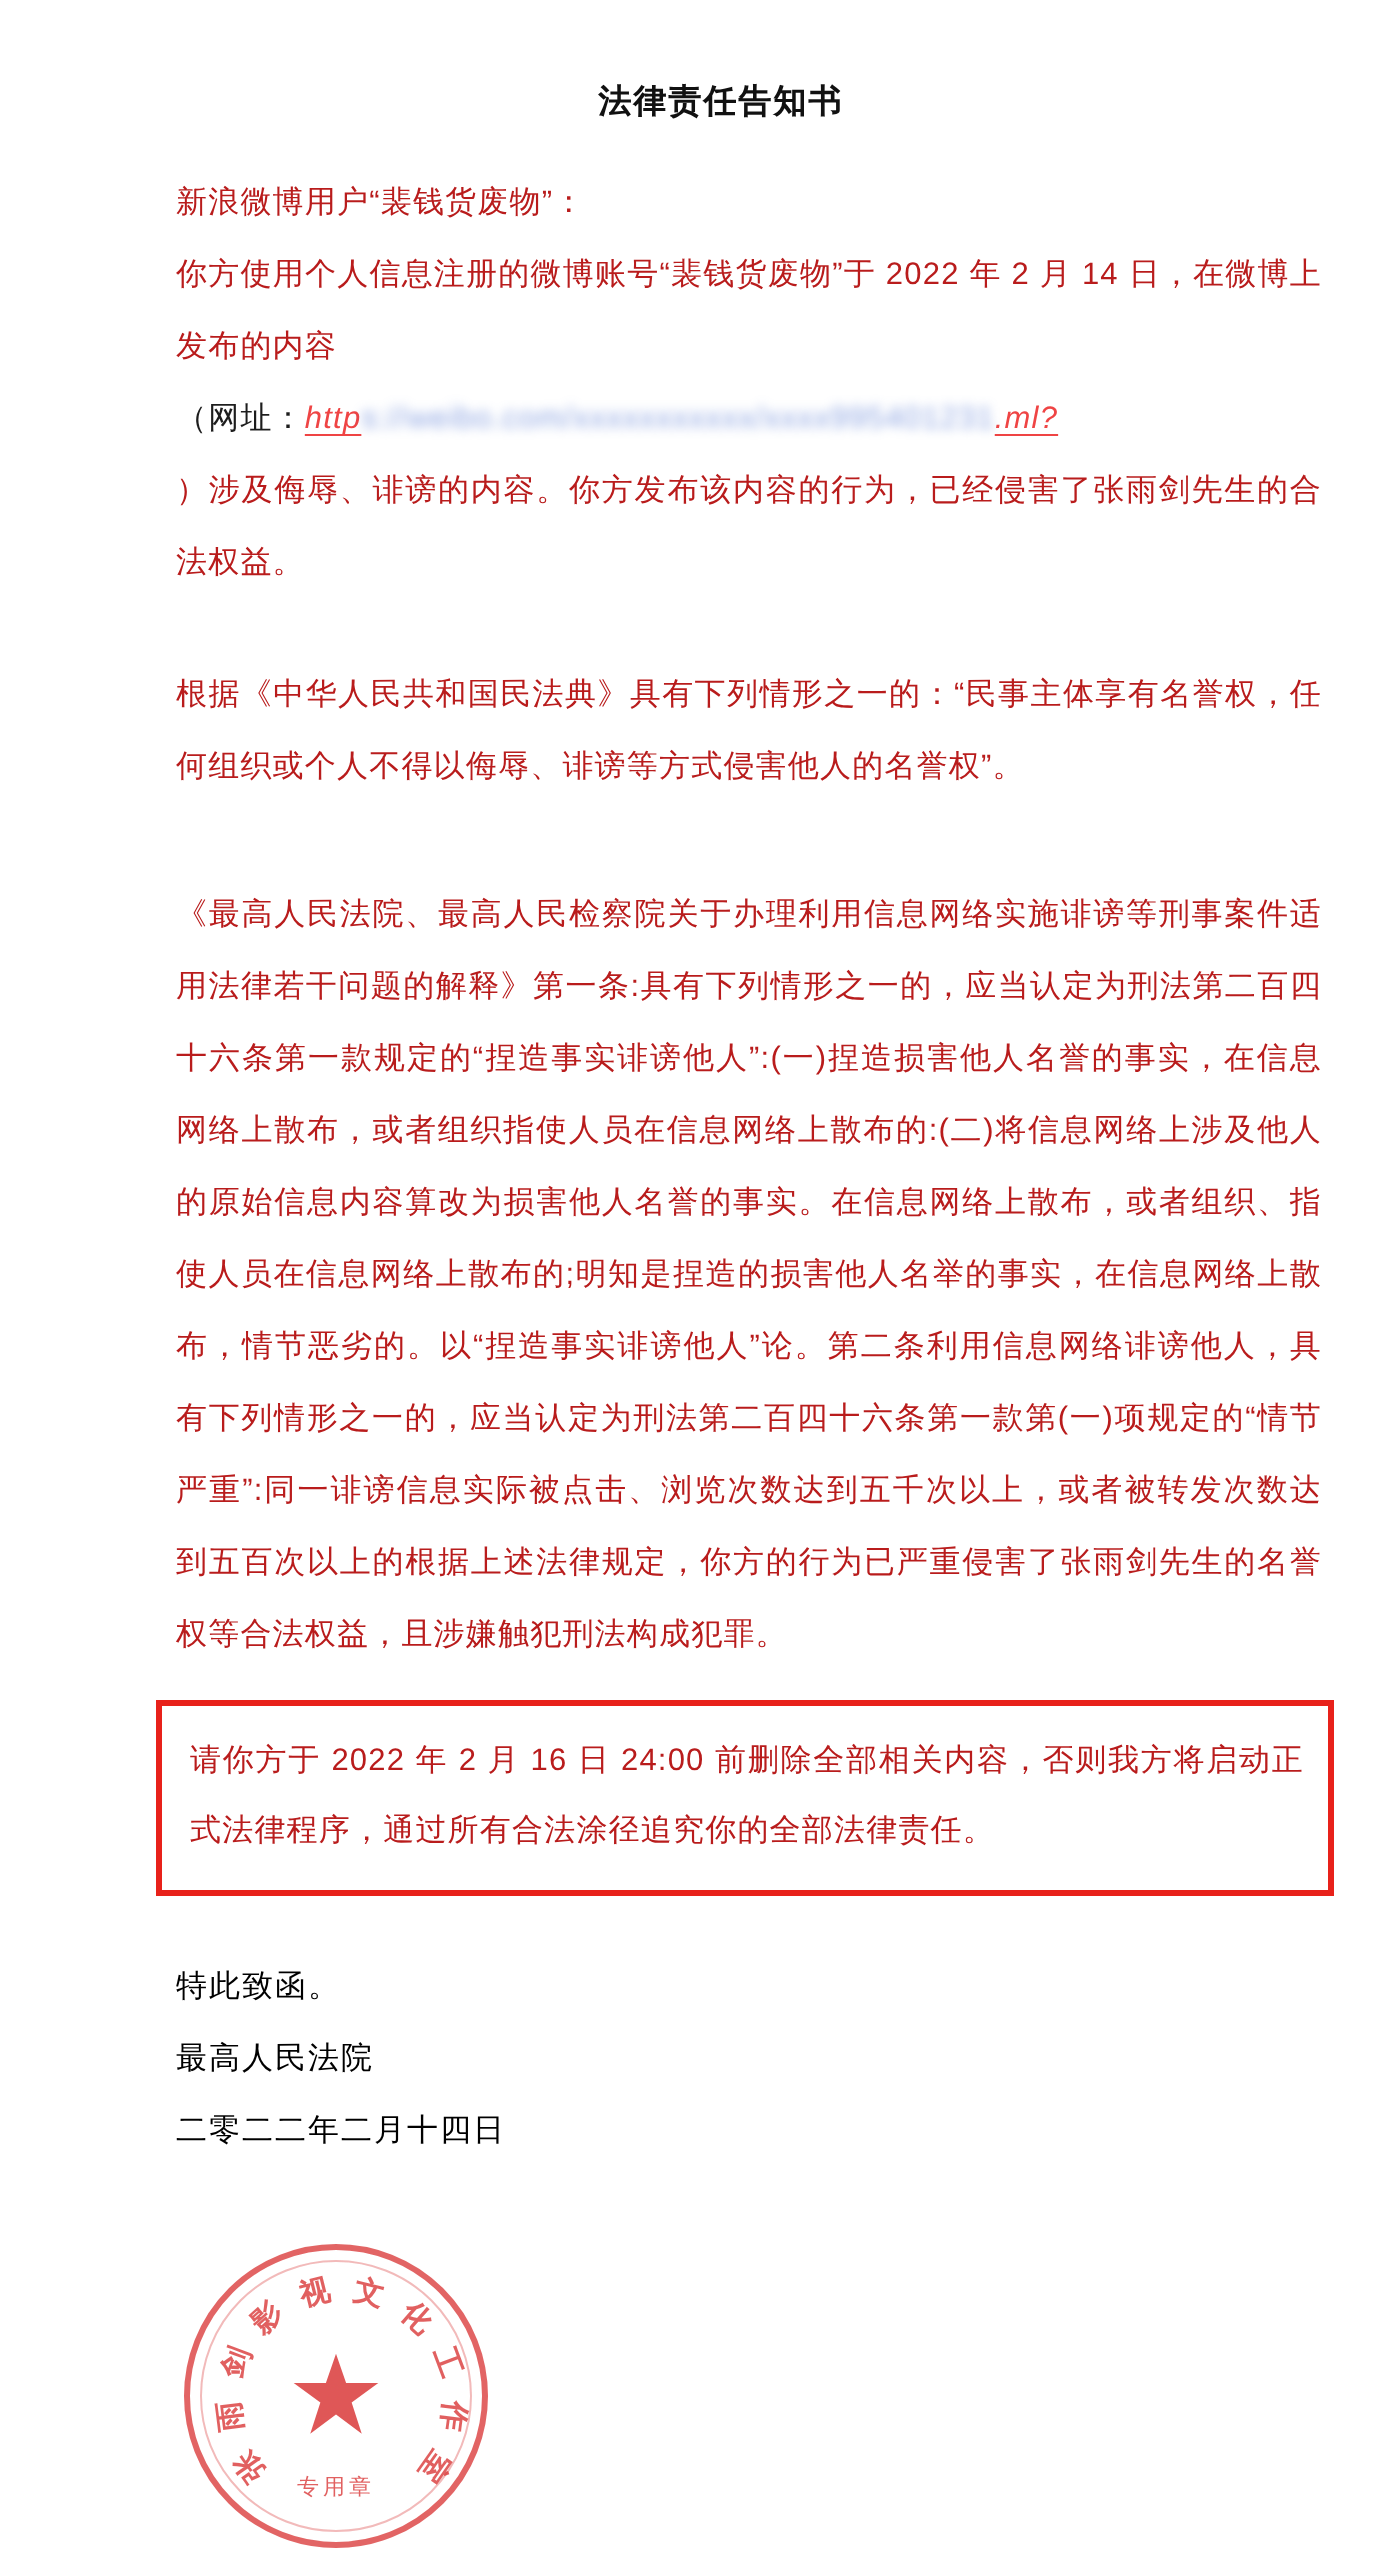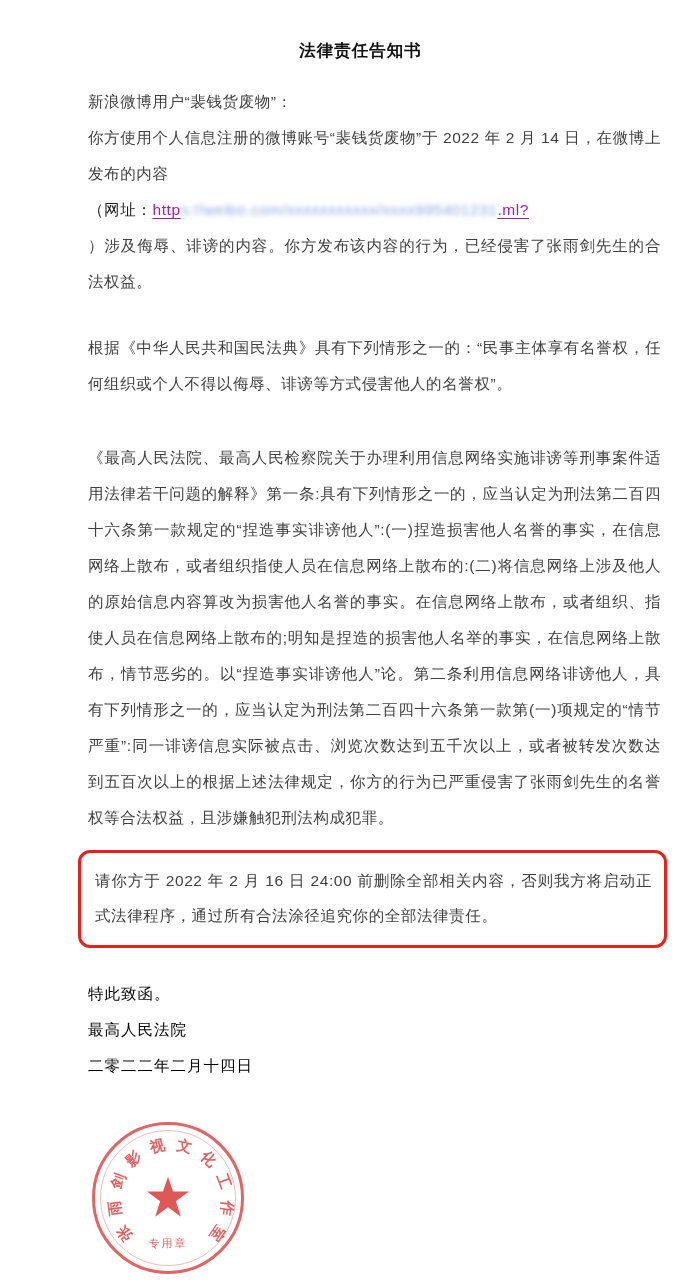--- a/index.html
+++ b/index.html
@@ -31,49 +31,50 @@
     margin: 10px 0 22px 0;
     color: #111;
     padding-right: 28px;
   }
   .para {
     font-size: 15.5px;
     line-height: 36px;
     letter-spacing: 0.6px;
     text-align: justify;
     margin: 0;
-    color: #404040;
+    color: #b91c1c;
   }
   .para + .para { margin-top: 0; }
   .gap-sm { height: 10px; }
   .gap-md { height: 30px; }
   .gap-lg { height: 38px; }
 
   .url-line {
     font-size: 15.5px;
     line-height: 36px;
     letter-spacing: 0.6px;
     color: #1d1d1d;
     white-space: nowrap;
   }
   .url-link {
-    color: #a21caf;
+    color: #ef4444;
     text-decoration: underline;
     text-underline-offset: 3px;
+    font-style: italic;
   }
   .url-blur {
     display: inline-block;
     color: rgba(43,87,201,0.55);
     filter: blur(2.6px);
     letter-spacing: 0.5px;
   }
 
   .highlight-box {
     border: 3px solid #e8211a;
-    border-radius: 12px;
+    border-radius: 0;
     padding: 10px 12px 12px 14px;
     margin: 4px -6px 0 -10px;
     background: #fff;
   }
   .highlight-box .para { line-height: 35px; }
 
   .sign-block {
     margin-top: 28px;
     position: relative;
     z-index: 1;

